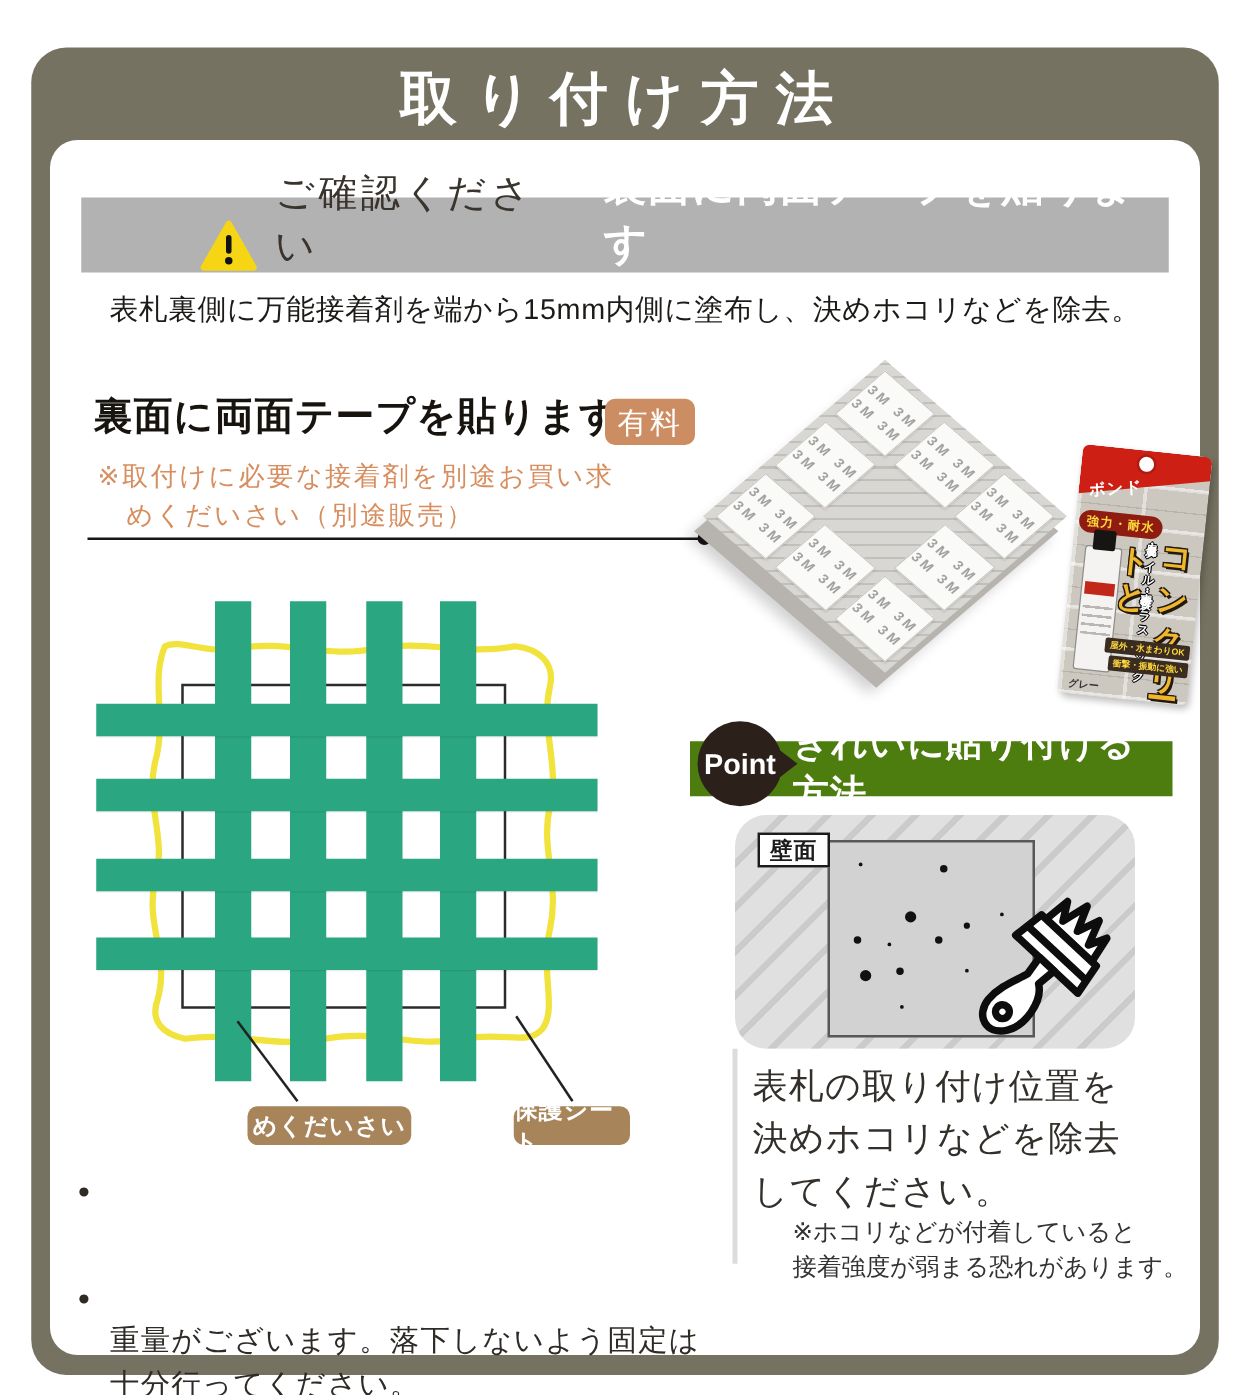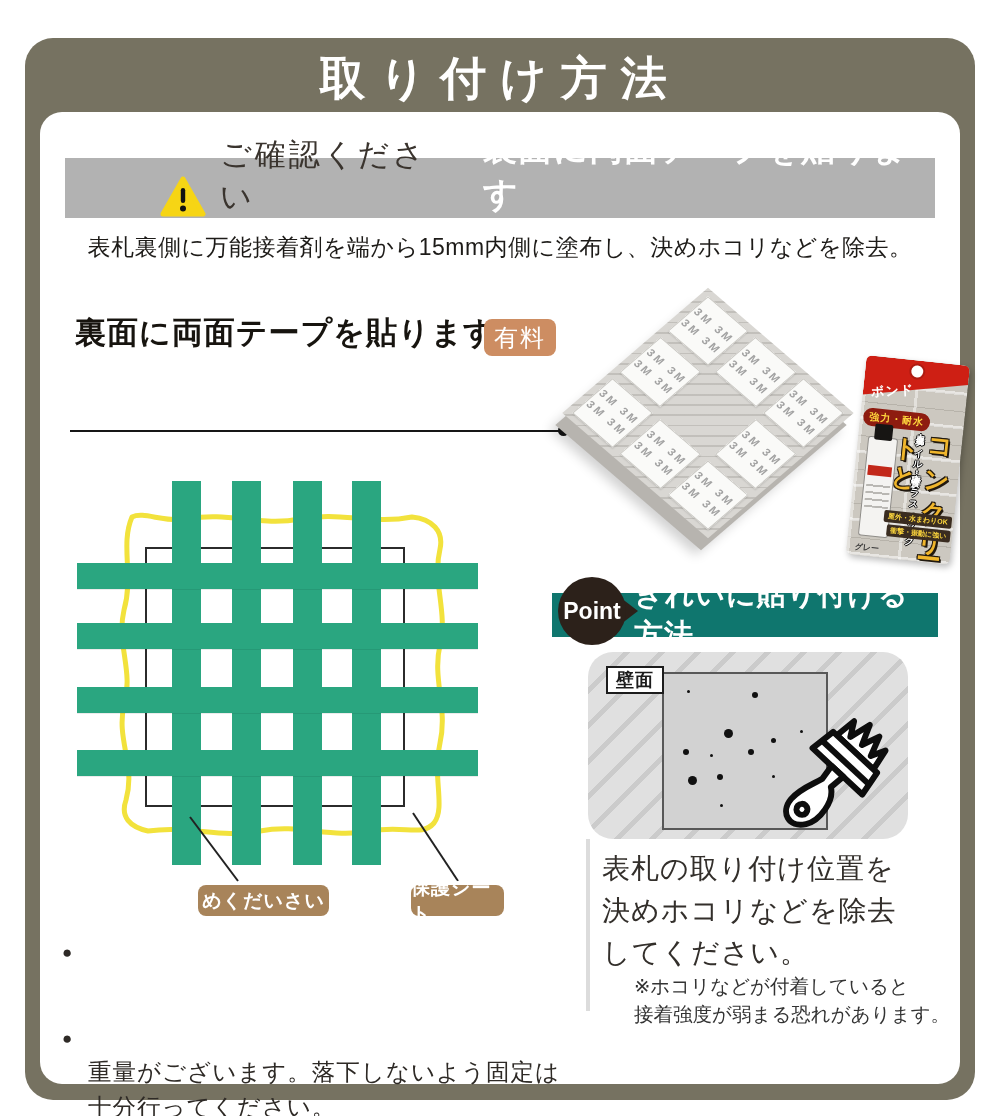--- a/index.html
+++ b/index.html
@@ -100,21 +100,21 @@
   .label-tape { left:138px; top:430px; width:131px; }
   .label-sheet { left:351px; top:430px; width:93px; }
 
   
   .footer-notes { position:absolute; left:62px; top:934px; width:505px; }
   .footer-item { position:relative; padding-left:26px; font-size:23.5px; font-weight:500;
            color:#2e2a26; line-height:35px; letter-spacing:1px; white-space:pre-line; margin-bottom:16px; }
   .footer-item .bullet { position:absolute; left:0; top:1px; font-size:17px; }
 
   
-  .point-banner { position:absolute; left:552px; top:593px; width:386px; height:44px; background:#0f766e;
+  .point-banner { position:absolute; left:552px; top:593px; width:386px; height:44px; background:#4d7c0f;
            display:flex; align-items:center; }
   .point-banner-title { margin-left:82px; color:#fff; font-size:29px; font-weight:bold; letter-spacing:1px; }
   .point-circle { position:absolute; left:558px; top:577px; width:68px; height:68px; border-radius:50%;
            background:#2c211a; display:flex; align-items:center; justify-content:center; z-index:2; }
   .point-circle span { color:#fff; font-size:23px; font-weight:bold; }
   .point-tail { position:absolute; left:621px; top:598px; width:0; height:0; z-index:1;
            border-top:13px solid transparent; border-bottom:13px solid transparent; border-left:17px solid #2c211a; }
 
   .wall-box { position:absolute; left:588px; top:652px; width:320px; height:187px;
            background-color:#e0e0e0;
@@ -149,20 +149,22 @@
       <circle cx="23" cy="32.5" r="3" fill="#121212"></circle>
     </svg>
     <div class="confirm-label">ご確認ください</div>
     <div class="method-title">裏面に両面テープを貼ります</div>
   </div>
 
   <div class="intro-line">表札裏側に万能接着剤を端から15mm内側に塗布し、決めホコリなどを除去。</div>
 
   <div class="tape-heading">裏面に両面テープを貼ります。</div>
   <div class="paid-badge">有料</div>
+  <div class="tape-note">※取付けに必要な接着剤を別途お買い求
+　めくだいさい（別途販売）</div>
   <div class="callout-line"></div>
   <div class="callout-dot"></div>
 
   <div class="tile-wrap">
     <div class="tile-base"></div>
     <div class="tile-top">
       <div class="pad">
           <span>3M 3M
 3M 3M</span>
         </div>

